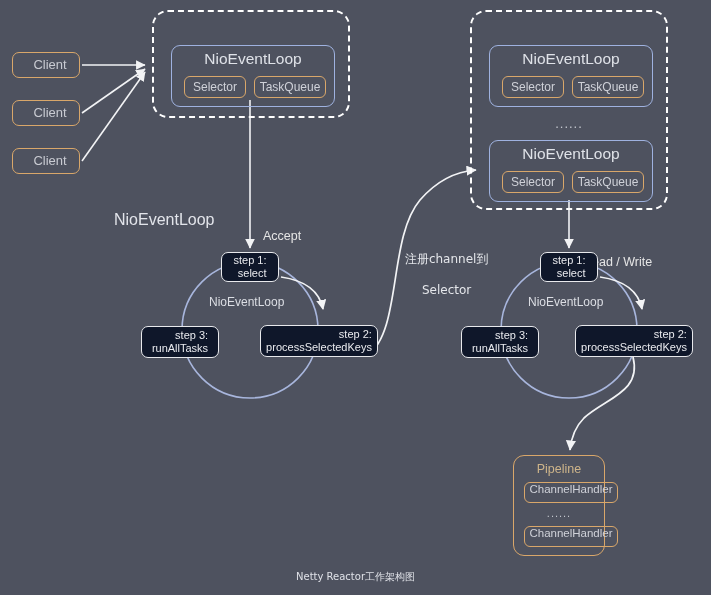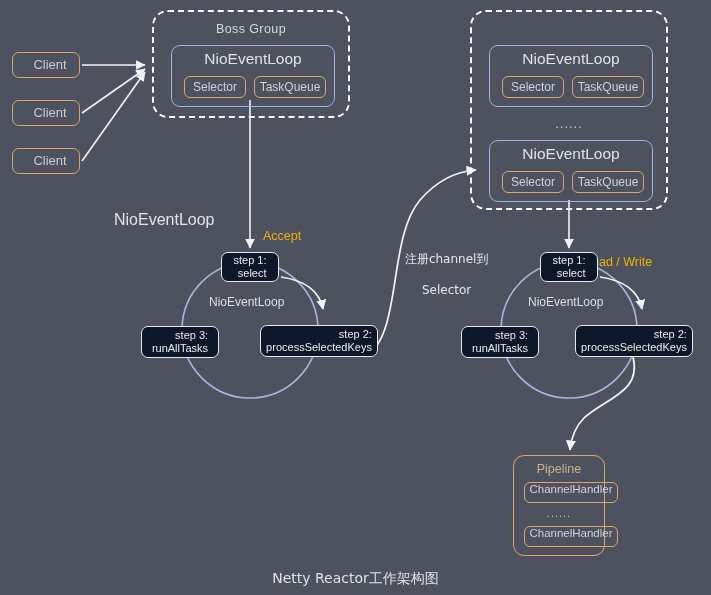--- a/index.html
+++ b/index.html
@@ -120,39 +120,39 @@
     border-radius: 6px;
     display: flex;
     align-items: flex-start;
     justify-content: center;
     color: #cfd1d8;
     font-size: 11.5px;
     white-space: nowrap;
   }
   .lbl {
     position: absolute;
-    color: #eab308;
+    color: #e5e5e5;
     white-space: pre;
   }
   .lbl-big-nel {
     font-size: 16px;
     color: #e2e4ea;
   }
   .lbl-accept { font-size: 12.5px; }
   .lbl-rw { font-size: 12.5px; }
   .lbl-circle-nel { font-size: 12px; color: #dcdee4; }
   .lbl-cn {
     font-size: 12px;
     color: #e4e6ea;
     text-align: center;
     line-height: 1.3;
     font-family: "DejaVu Sans", "Liberation Sans", sans-serif;
   }
   .lbl-caption {
-    font-size: 14px;
+    font-size: 10px;
     color: #dfe1e7;
     font-family: "DejaVu Sans", "Liberation Sans", sans-serif;
   }
   .dots {
     position: absolute;
     color: #c3c6cd;
     font-size: 13px;
     letter-spacing: 1px;
     text-align: center;
     left: 0; right: 0;
@@ -212,21 +212,20 @@
     <span>Client</span>
   </div>
   <div class="box b-client" style="left:12px; top:100px; width:68px; height:26px;">
     <span>Client</span>
   </div>
   <div class="box b-client" style="left:12px; top:148px; width:68px; height:26px;">
     <span>Client</span>
   </div>
 
   <div class="b-group" style="position:absolute; left:152px; top:10px; width:198px; height:108px; box-sizing:border-box;">
-    <div class="group-title" style="top:10px;">Boss Group</div>
 
     <div class="b-nel" style="left:17px; top:33px; width:164px; height:62px;">
       <div class="nel-title">NioEventLoop</div>
       <div class="b-sub" style="left:12px; top:30px; width:62px; height:22px;">
         <span>Selector</span>
       </div>
       <div class="b-sub" style="left:82px; top:30px; width:72px; height:22px;">
         <span>TaskQueue</span>
       </div>
     </div>

